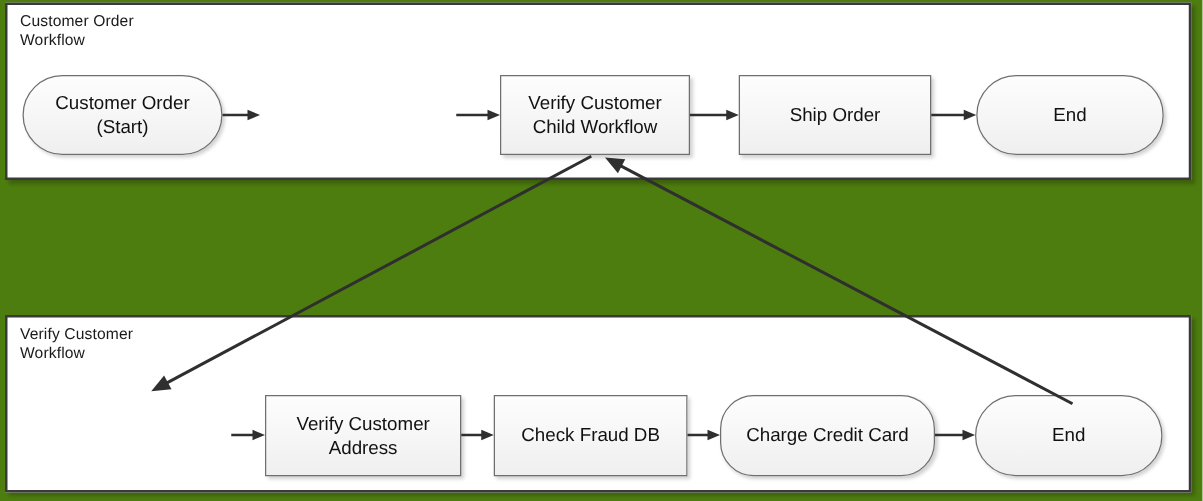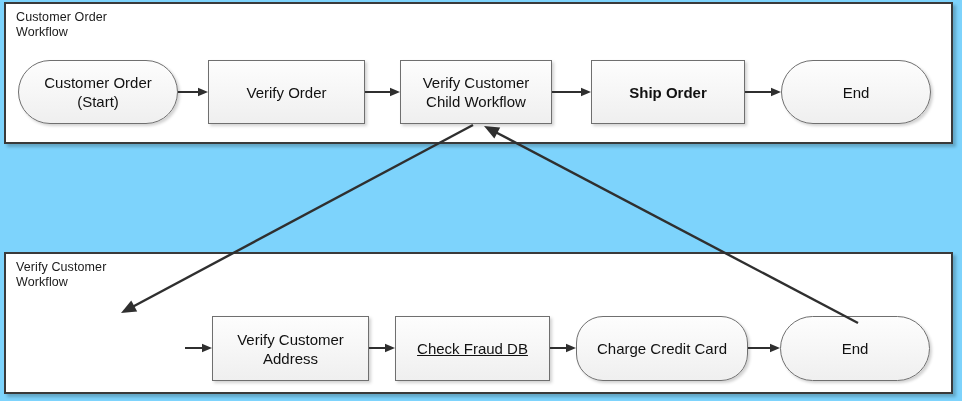--- a/index.html
+++ b/index.html
@@ -7,21 +7,21 @@
     padding: 0;
     background: #ffffff;
   }
   body {
     font-family: "Liberation Sans", sans-serif;
   }
   #canvas {
     position: relative;
     width: 962px;
     height: 401px;
-    background: #7dd3fc;
+    background: #4d7c0f;
     overflow: hidden;
   }
   
   .lane {
     position: absolute;
     box-sizing: border-box;
     background: #ffffff;
     border: 2px solid #3a3a3a;
     box-shadow: 3px 3px 3px rgba(0,0,0,0.22);
   }
@@ -82,29 +82,28 @@
 Workflow</div>
   </div>
 
   <div class="lane" id="lane-1" style="left: 4px; top: 252px; width: 949px; height: 142px;">
     <div class="lane-label">Verify Customer
 Workflow</div>
   </div>
 
   <div class="node pill" style="left: 18px; top: 60px; width: 160px; height: 64px;">Customer Order
 (Start)</div>
-  <div class="node rect" style="left: 208px; top: 60px; width: 157px; height: 64px;">Verify Order</div>
   <div class="node rect" style="left: 400px; top: 60px; width: 152px; height: 64px;">Verify Customer
 Child Workflow</div>
-  <div class="node rect" style="left: 591px; top: 60px; width: 154px; height: 64px; font-weight: bold;">Ship Order</div>
+  <div class="node rect" style="left: 591px; top: 60px; width: 154px; height: 64px;">Ship Order</div>
   <div class="node pill" style="left: 781px; top: 60px; width: 150px; height: 64px;">End</div>
 
   <div class="node rect" style="left: 212px; top: 316px; width: 157px; height: 65px;">Verify Customer
 Address</div>
-  <div class="node rect" style="left: 395px; top: 316px; width: 155px; height: 65px; text-decoration: underline;">Check Fraud DB</div>
+  <div class="node rect" style="left: 395px; top: 316px; width: 155px; height: 65px;">Check Fraud DB</div>
   <div class="node rect" style="left: 576px; top: 316px; width: 172px; height: 65px; border-radius: 27px;">Charge Credit Card</div>
   <div class="node pill" style="left: 780px; top: 316px; width: 150px; height: 65px;">End</div>
 
   <svg id="links" viewBox="0 0 962 401">
       <line x1="178" y1="92" x2="200.2" y2="92" class="conn conn-thin"></line>
       <polygon points="208,92 198,87.8 198,96.2" class="arrowhead"></polygon>
       <line x1="365" y1="92" x2="392.2" y2="92" class="conn conn-thin"></line>
       <polygon points="400,92 390,87.8 390,96.2" class="arrowhead"></polygon>
       <line x1="552" y1="92" x2="583.2" y2="92" class="conn conn-thin"></line>
       <polygon points="591,92 581,87.8 581,96.2" class="arrowhead"></polygon>

